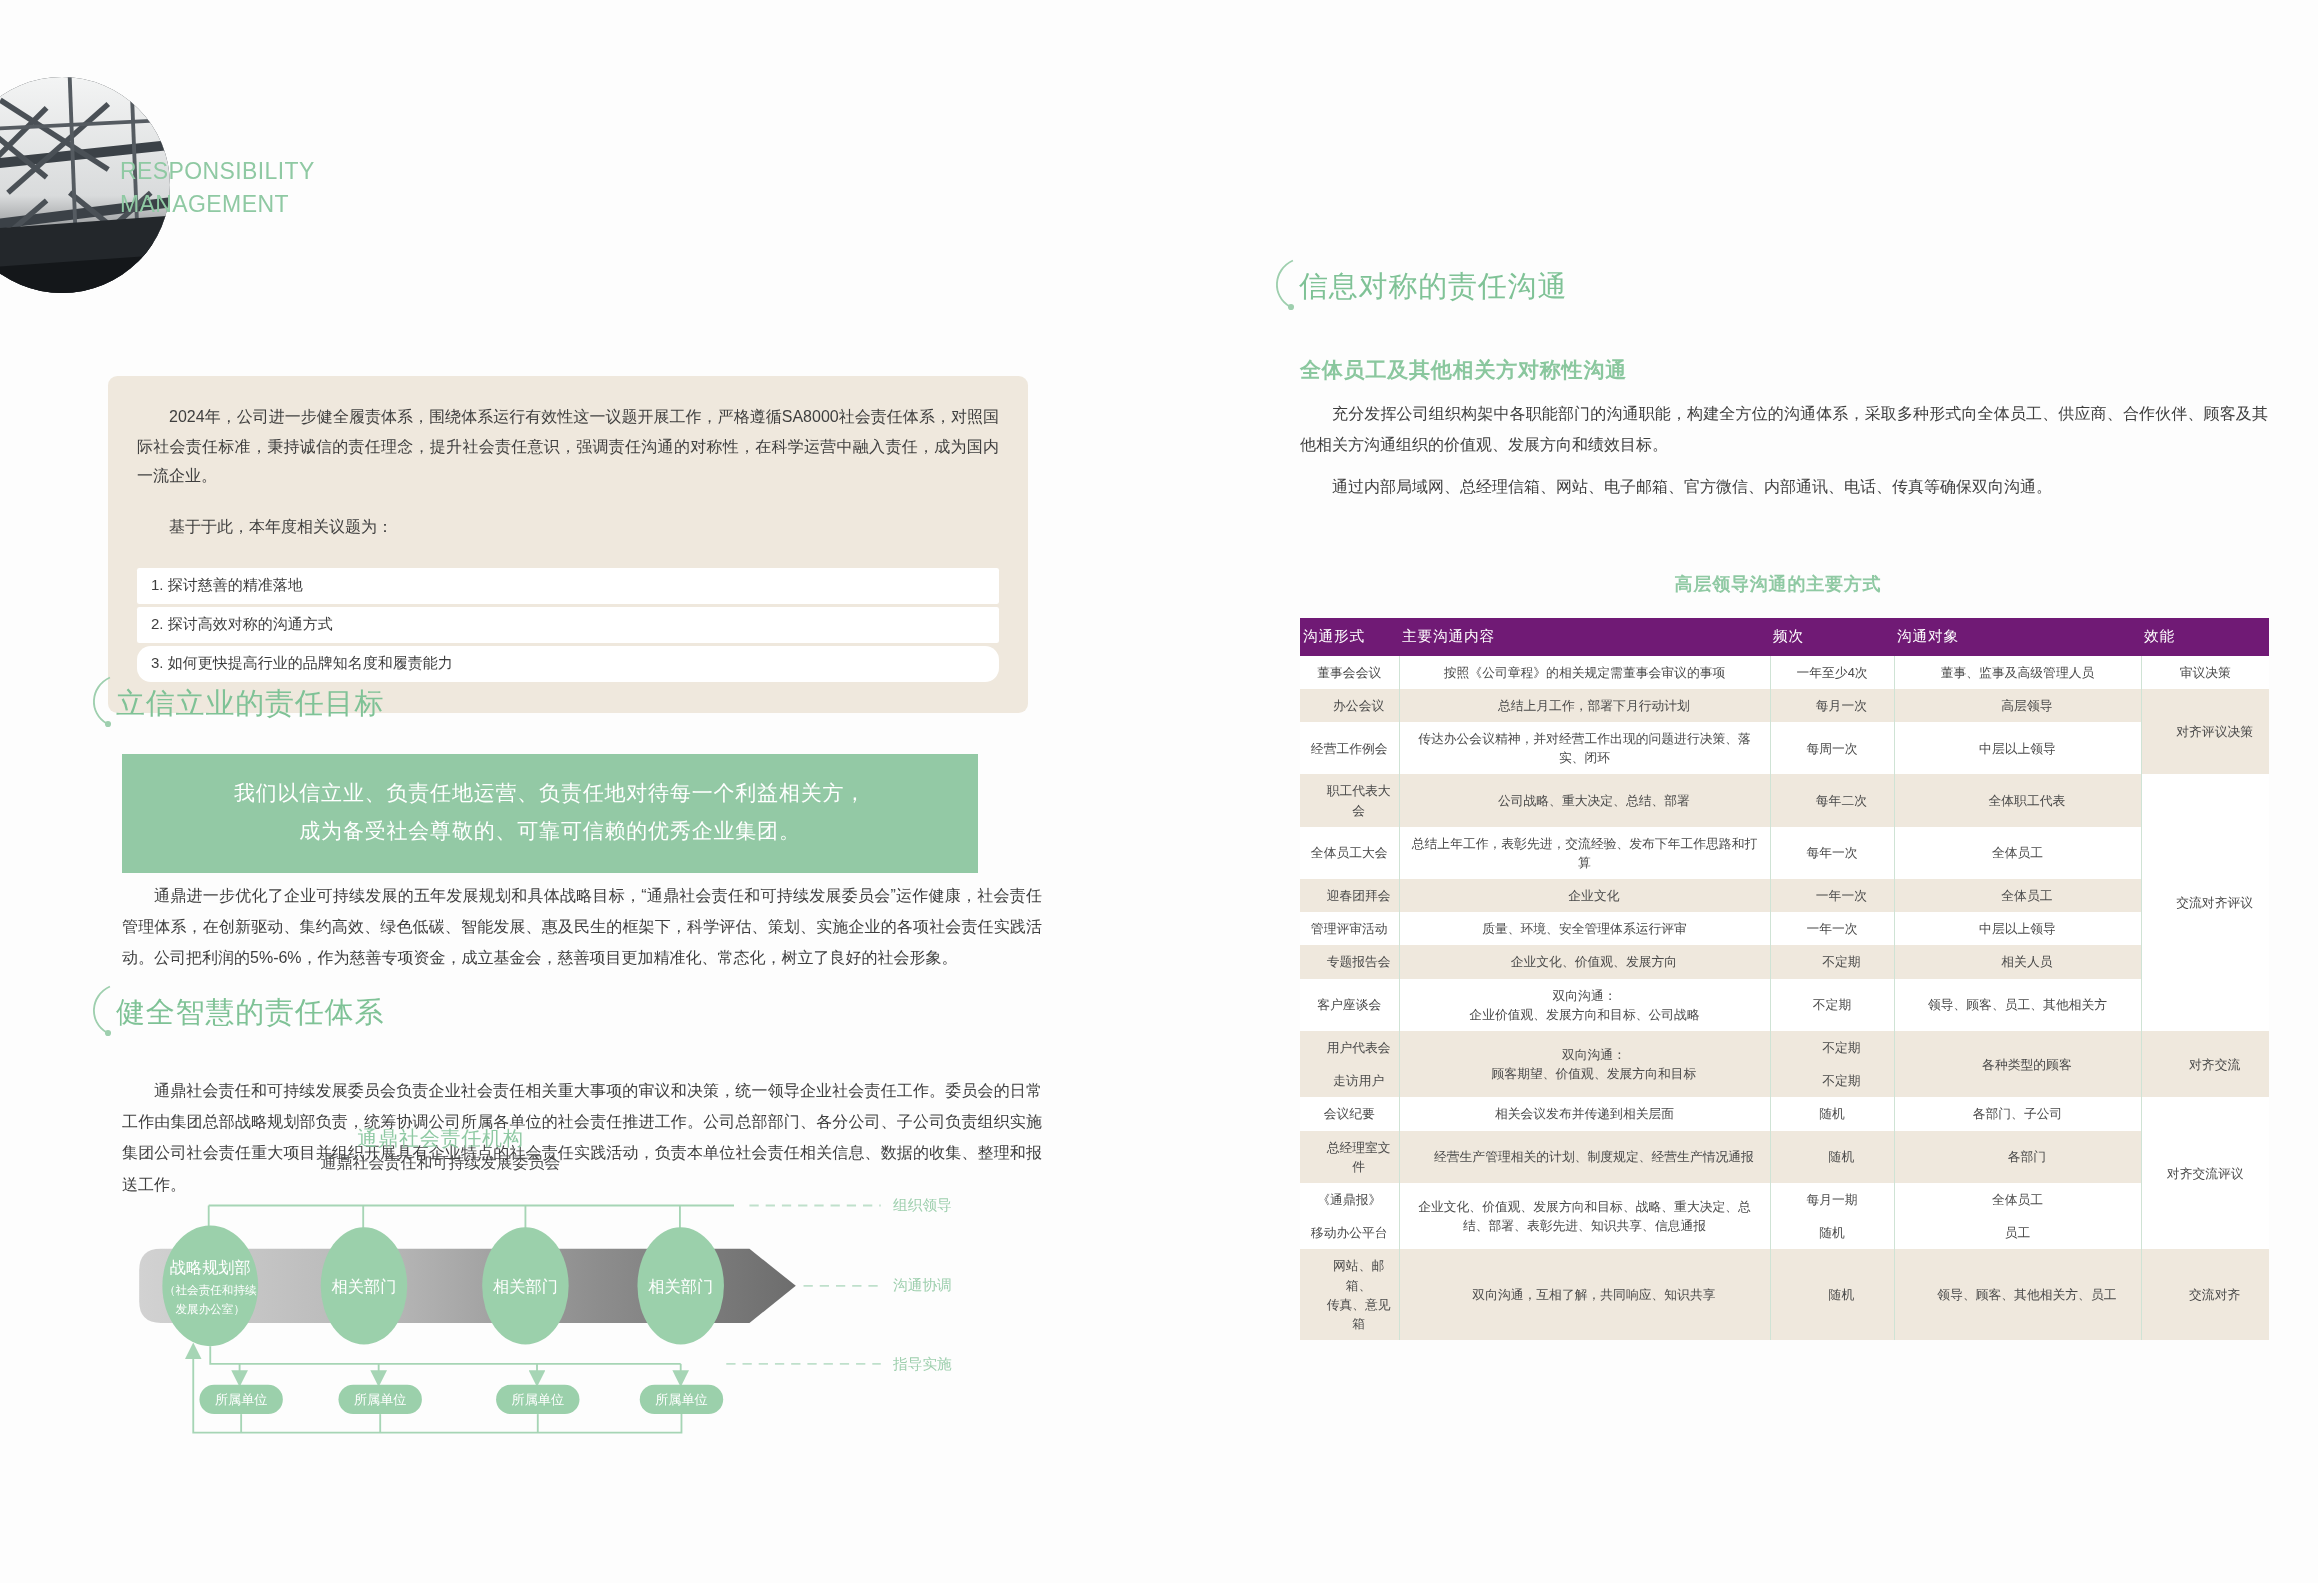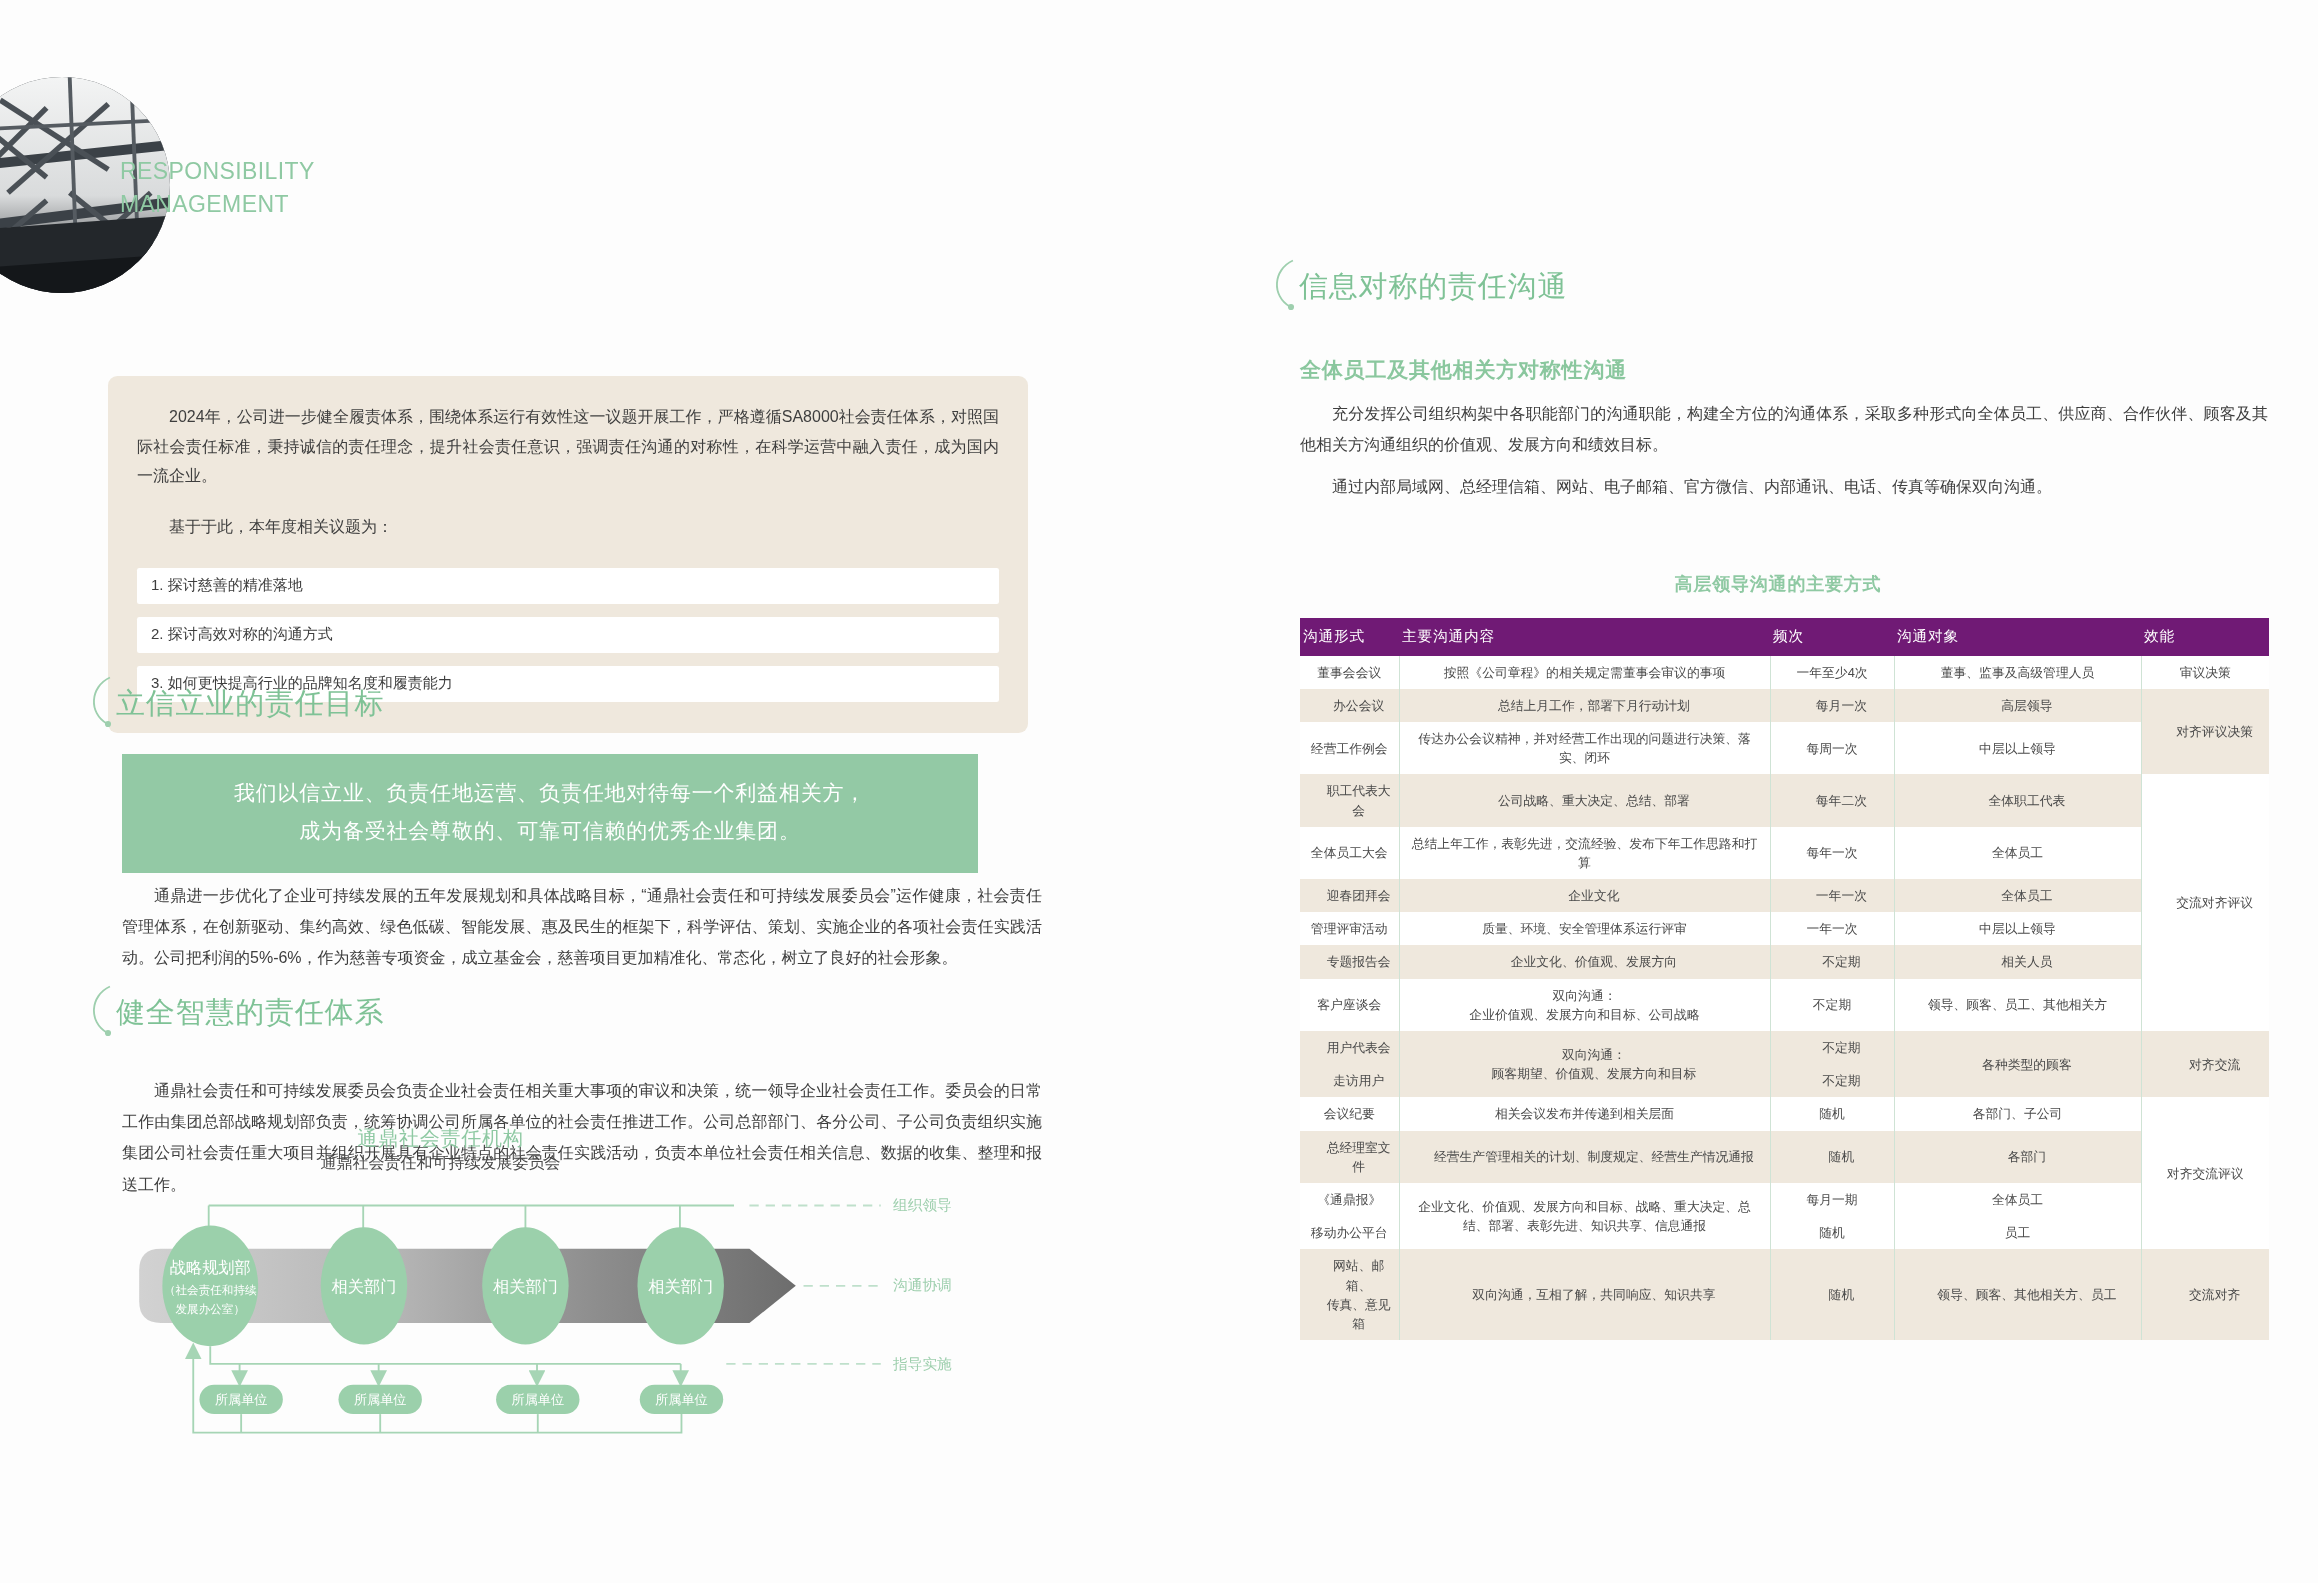--- a/index.html
+++ b/index.html
@@ -39,23 +39,23 @@
     background:#efe8dd;border-radius:9.3px;
     padding:26px 29px 31px 29px;box-sizing:border-box;
   }
   .intro-p{
     font-size:16px;line-height:1.85;color:#3e3e3e;text-align:justify;
     text-indent:2em;margin:0 0 21.6px 0;
   }
   .agenda-row{
     background:#ffffff;border-radius:2.3px;
     font-size:15px;color:#3e3e3e;
-    padding:8.5px 14px;margin-bottom:13px;
-  }
-  .agenda-row:last-child{margin-bottom:0;}
+    padding:8.5px 14px;margin-bottom:3px;
+  }
+  .agenda-row:last-child{margin-bottom:0;border-radius:14px;}
 
   
   .sec-head{position:absolute;}
   .sec-head .arc{
     position:absolute;left:0;top:-7.7px;width:36px;height:63px;pointer-events:none;
   }
   .sec-head .txt{
     position:absolute;left:31px;top:0;white-space:nowrap;
     font-size:29px;color:#7fc296;font-weight:500;letter-spacing:0.8px;
   }

